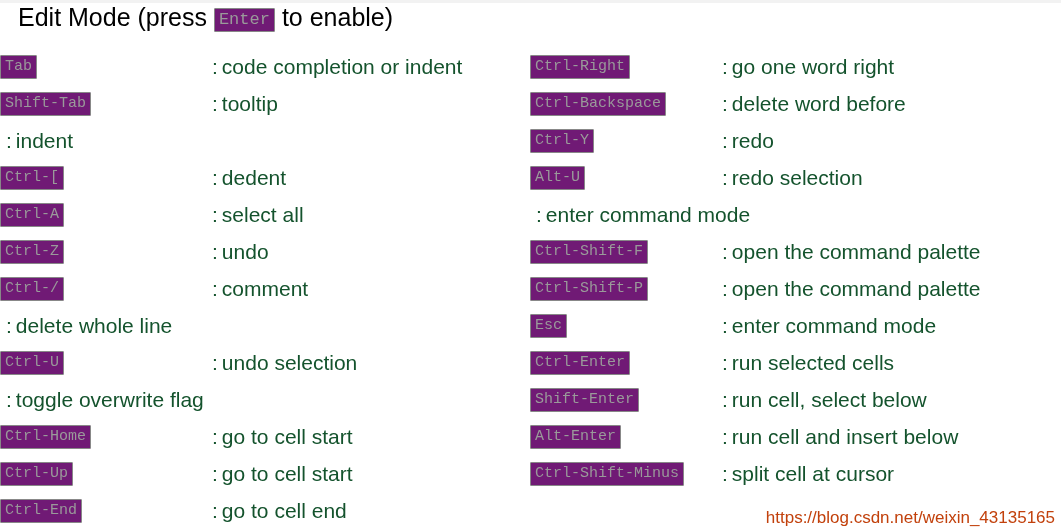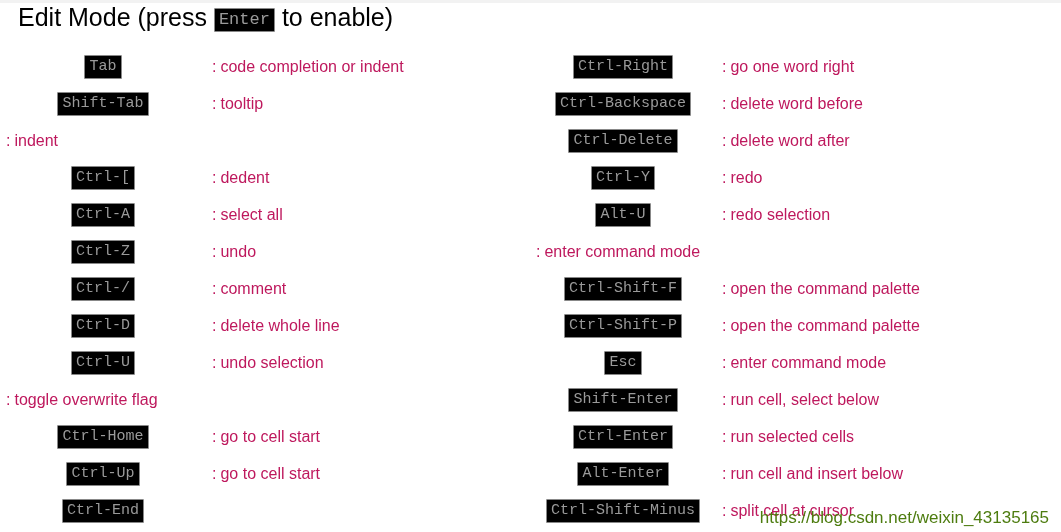--- a/index.html
+++ b/index.html
@@ -53,56 +53,56 @@
     align-items: center;
     height: 37px;
     white-space: nowrap;
   }
   
   #column-left  .shortcut-row { padding-left: 0;  width: 206px; }
   #column-right .shortcut-row { padding-left: 0;  width: 186px; }
 
   .shortcut-row .key-cell {
     width: 100%;
-    text-align: center;
+    text-align: left;
     flex: 0 0 auto;
   }
 
   .kbd {
     display: inline-block;
     border: 1px solid #888888;
     color: #9a9a9a;
-    background: #000000;
+    background: #701a75;
     font-family: "Liberation Mono", "DejaVu Sans Mono", monospace;
     font-size: 15px;
     line-height: 20px;
     padding: 1px 4px 1px 4px;
     border-radius: 1px;
     letter-spacing: 0px;
     white-space: nowrap;
   }
 
   .shortcut-row .desc {
     flex: 0 0 auto;
     padding-left: 6px;
-    font-size: 16px;
+    font-size: 21px;
     line-height: 22px;
-    color: #be185d;
+    color: #14532d;
     white-space: nowrap;
   }
   .shortcut-row .desc .colon { margin-right: 4px; }
 
   
   #watermark {
     position: absolute;
-    right: 12px;
+    right: 6px;
     bottom: 4px;
     font-size: 17px;
     line-height: 20px;
-    color: #4d7c0f;
+    color: #c2410c;
     white-space: nowrap;
     pointer-events: none;
   }
 </style>
 </head>
 <body>
 
 <div id="top-strip"></div>
 
 <div id="page-title">
@@ -133,57 +133,53 @@
     </div>
     <div class="shortcut-row">
       <span class="key-cell"><span class="kbd">Ctrl-Z</span></span>
       <span class="desc"><span class="colon">:</span><span>undo</span></span>
     </div>
     <div class="shortcut-row">
       <span class="key-cell"><span class="kbd">Ctrl-/</span></span>
       <span class="desc"><span class="colon">:</span><span>comment</span></span>
     </div>
     <div class="shortcut-row">
-      <span class="key-cell"><span class="kbd">Ctrl-D</span></span>
       <span class="desc"><span class="colon">:</span><span>delete whole line</span></span>
     </div>
     <div class="shortcut-row">
       <span class="key-cell"><span class="kbd">Ctrl-U</span></span>
       <span class="desc"><span class="colon">:</span><span>undo selection</span></span>
     </div>
     <div class="shortcut-row">
       <span class="desc"><span class="colon">:</span><span>toggle overwrite flag</span></span>
     </div>
     <div class="shortcut-row">
       <span class="key-cell"><span class="kbd">Ctrl-Home</span></span>
       <span class="desc"><span class="colon">:</span><span>go to cell start</span></span>
     </div>
     <div class="shortcut-row">
       <span class="key-cell"><span class="kbd">Ctrl-Up</span></span>
       <span class="desc"><span class="colon">:</span><span>go to cell start</span></span>
     </div>
     <div class="shortcut-row">
       <span class="key-cell"><span class="kbd">Ctrl-End</span></span>
+      <span class="desc"><span class="colon">:</span><span>go to cell end</span></span>
     </div>
   </div>
 
 <div class="column" id="column-right">
     <div class="shortcut-row">
       <span class="key-cell"><span class="kbd">Ctrl-Right</span></span>
       <span class="desc"><span class="colon">:</span><span>go one word right</span></span>
     </div>
     <div class="shortcut-row">
       <span class="key-cell"><span class="kbd">Ctrl-Backspace</span></span>
       <span class="desc"><span class="colon">:</span><span>delete word before</span></span>
     </div>
     <div class="shortcut-row">
-      <span class="key-cell"><span class="kbd">Ctrl-Delete</span></span>
-      <span class="desc"><span class="colon">:</span><span>delete word after</span></span>
-    </div>
-    <div class="shortcut-row">
       <span class="key-cell"><span class="kbd">Ctrl-Y</span></span>
       <span class="desc"><span class="colon">:</span><span>redo</span></span>
     </div>
     <div class="shortcut-row">
       <span class="key-cell"><span class="kbd">Alt-U</span></span>
       <span class="desc"><span class="colon">:</span><span>redo selection</span></span>
     </div>
     <div class="shortcut-row">
       <span class="desc"><span class="colon">:</span><span>enter command mode</span></span>
     </div>
@@ -193,28 +189,28 @@
     </div>
     <div class="shortcut-row">
       <span class="key-cell"><span class="kbd">Ctrl-Shift-P</span></span>
       <span class="desc"><span class="colon">:</span><span>open the command palette</span></span>
     </div>
     <div class="shortcut-row">
       <span class="key-cell"><span class="kbd">Esc</span></span>
       <span class="desc"><span class="colon">:</span><span>enter command mode</span></span>
     </div>
     <div class="shortcut-row">
+      <span class="key-cell"><span class="kbd">Ctrl-Enter</span></span>
+      <span class="desc"><span class="colon">:</span><span>run selected cells</span></span>
+    </div>
+    <div class="shortcut-row">
       <span class="key-cell"><span class="kbd">Shift-Enter</span></span>
       <span class="desc"><span class="colon">:</span><span>run cell, select below</span></span>
     </div>
     <div class="shortcut-row">
-      <span class="key-cell"><span class="kbd">Ctrl-Enter</span></span>
-      <span class="desc"><span class="colon">:</span><span>run selected cells</span></span>
-    </div>
-    <div class="shortcut-row">
       <span class="key-cell"><span class="kbd">Alt-Enter</span></span>
       <span class="desc"><span class="colon">:</span><span>run cell and insert below</span></span>
     </div>
     <div class="shortcut-row">
       <span class="key-cell"><span class="kbd">Ctrl-Shift-Minus</span></span>
       <span class="desc"><span class="colon">:</span><span>split cell at cursor</span></span>
     </div>
   </div>
 
 <div id="watermark">https://blog.csdn.net/weixin_43135165</div>

